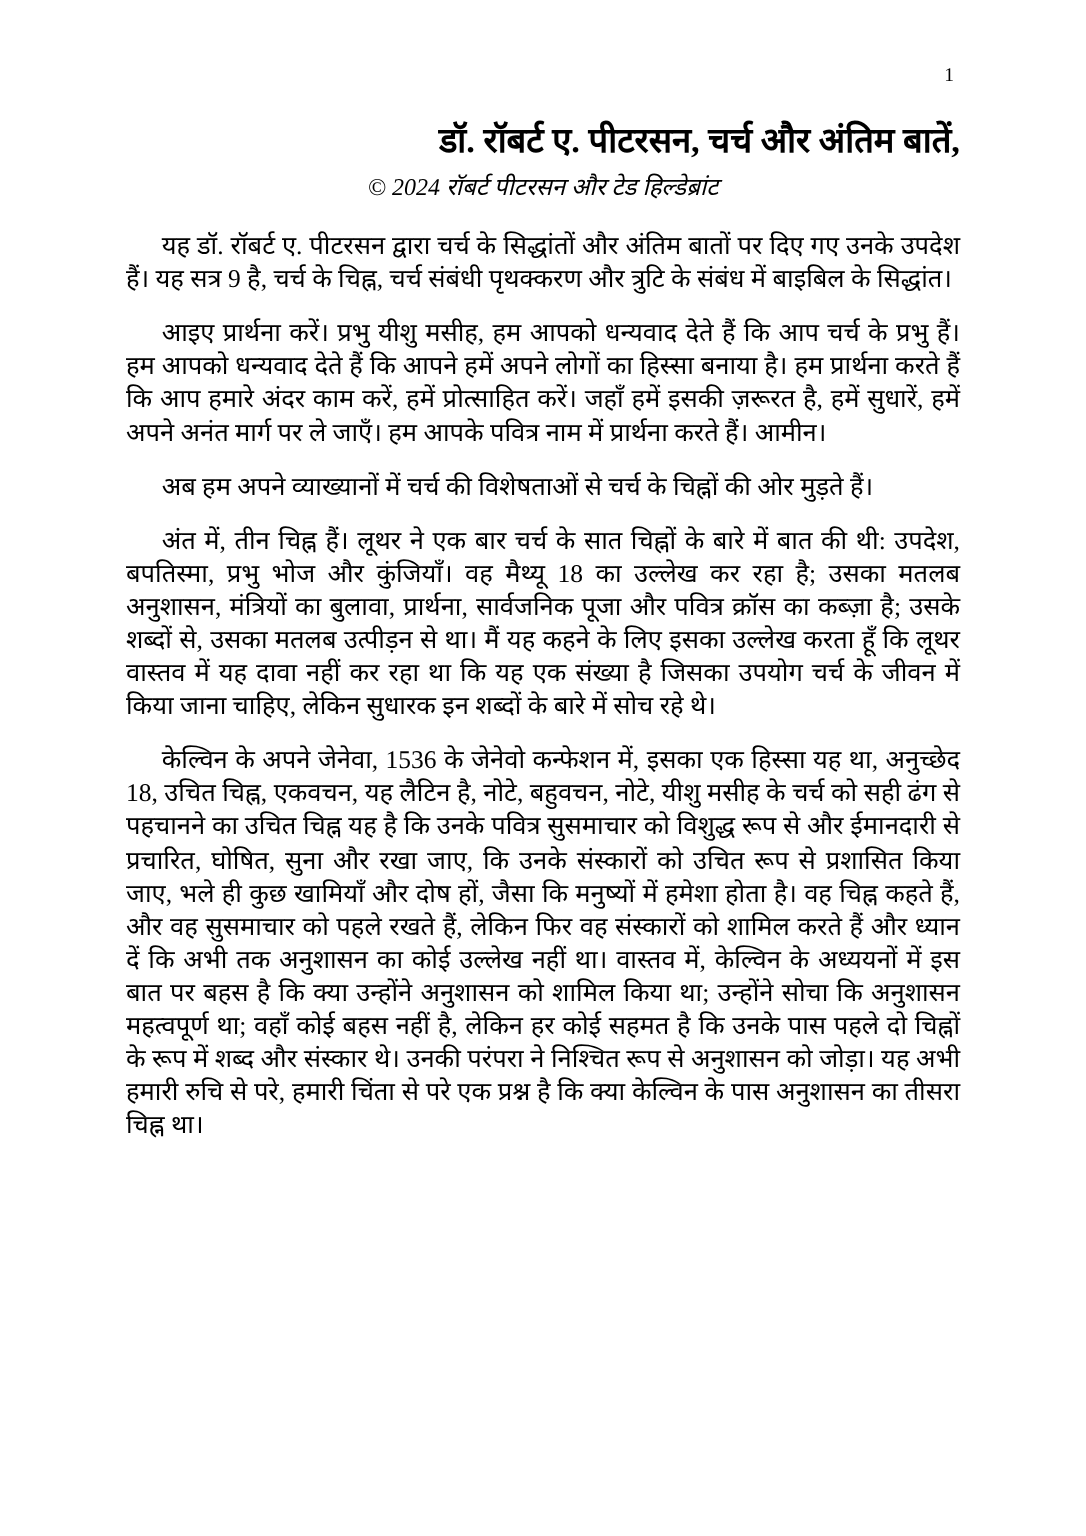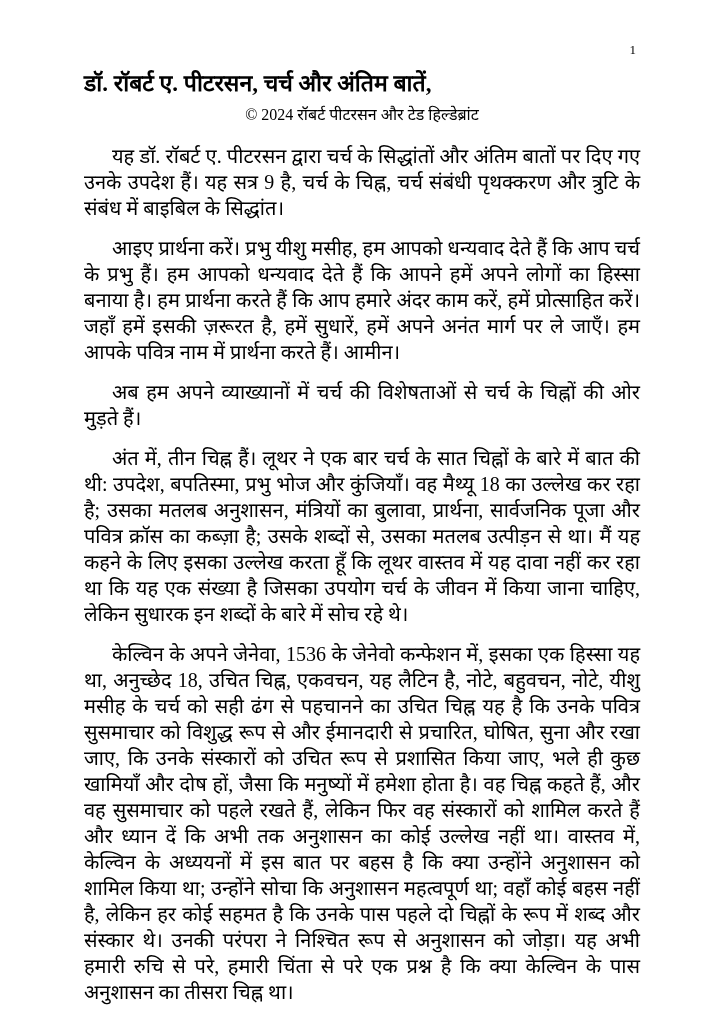--- a/index.html
+++ b/index.html
@@ -23,34 +23,35 @@
     background: #ffffff;
   }
   .page-number {
     position: absolute;
     top: 42px;
     right: 88px;
     font-size: 13px;
     color: #000000;
   }
   .title-block {
-    margin-top: 30px;
-    text-align: left;
+    margin-top: 40px;
+    text-align: right;
     font-weight: bold;
     font-size: 23px;
     line-height: 1.35;
   }
   .copyright {
     text-align: center;
     font-size: 16px;
     margin-top: 4px;
     margin-bottom: 18px;
+    font-style: italic;
   }
   .body-text p {
-    font-size: 20px;
+    font-size: 17px;
     line-height: 1.30;
     margin: 0 0 14px 0;
     text-align: justify;
     text-indent: 1.4em;
   }
 </style>
 </head>
 <body>
 
 <div class="page">

